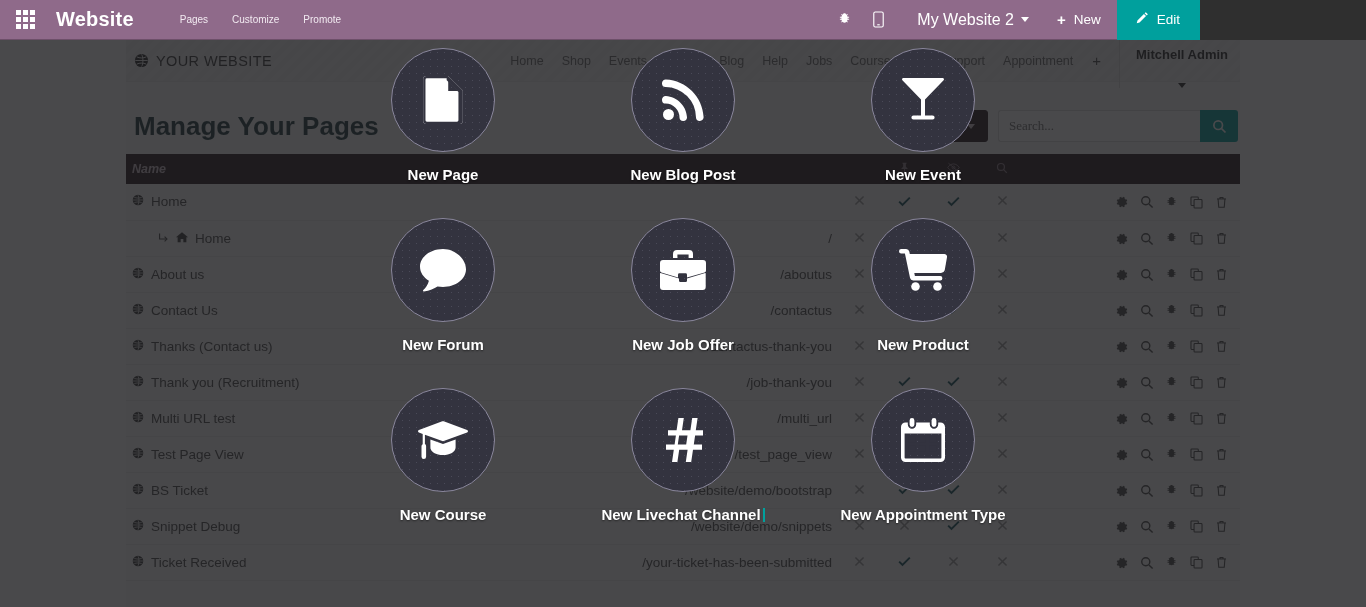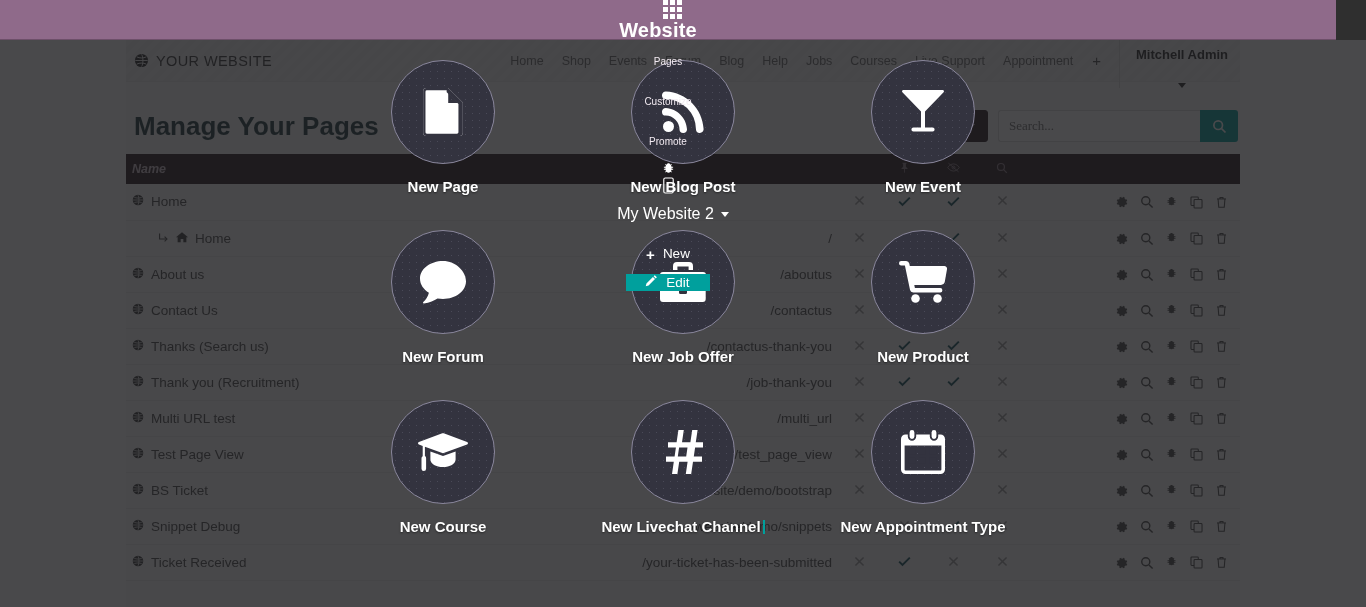--- a/index.html
+++ b/index.html
@@ -7,26 +7,25 @@
   html,body { width:1366px; height:607px; overflow:hidden; }
   body {
     font-family:"Liberation Sans", sans-serif;
     background:#2f2f2f;
     color:#e6e6e6;
     -webkit-font-smoothing:antialiased;
   }
 
   
   .topbar {
-    position:absolute; top:0; left:0; width:1336px; height:40px;
+    position:absolute; top:0; left:0; width:1200px; height:40px;
     background:#8f6a8a;
     display:flex; align-items:center;
     z-index:60;
     border-bottom:1px solid #6d4f69;
-    flex-direction:column;
   }
   .apps-grid {
     width:34px; height:40px;
     display:flex; align-items:center; justify-content:center;
     cursor:pointer; margin-left:8px;
   }
   .apps-grid .g {
     display:grid; grid-template-columns:repeat(3,5px); grid-gap:2px;
   }
   .apps-grid .g i { display:block; width:5px; height:5px; background:#ffffff; }
@@ -163,21 +162,21 @@
     background:rgba(28,28,30,.80);
     z-index:40;
   }
   .newcontent {
     position:absolute; top:40px; left:0; width:1366px; height:567px;
     z-index:50;
     display:grid;
     grid-template-columns:repeat(3, 240px);
     grid-template-rows:repeat(3, 170px);
     justify-content:center; align-content:start;
-    padding-top:20px;
+    padding-top:8px;
   }
   .nc-item {
     display:flex; flex-direction:column; align-items:center; cursor:pointer;
   }
   .nc-circle {
     width:104px; height:104px; border-radius:50%;
     background:#33333f;
     border:1px solid #8a879c;
     background-image:radial-gradient(#4a4a58 .7px, transparent .7px);
     background-size:7px 7px;
@@ -497,21 +496,21 @@
                 </span>
      </td>
             </tr>
             <tr>
               <td class="name-cell">
        <span class="name-inner">
          <span><svg width="12" height="12" viewBox="0 0 16 16">
                       <circle cx="8" cy="8" r="7" fill="#3a3a3a"></circle>
                       <path d="M8 1.6c1.7 1.8 1.7 10.9 0 12.8M1.4 8h13.2M3 4.4c3 1.3 7 1.3 10 0M3 11.6c3-1.3 7-1.3 10 0" stroke="#f1f1f1" stroke-width="1" fill="none"></path>
                     </svg></span>
-         <span>Thanks (Search us)</span>
+         <span>Thanks (Contact us)</span>
        </span>
      </td>
      <td class="url-cell">/contactus-thank-you</td>
      <td class="ctr"><span class="no"><svg width="11" height="11" viewBox="0 0 12 12" fill="none" stroke="#9a9a9a" stroke-width="1.6">
                     <path d="M1.6 1.6l8.8 8.8M10.4 1.6l-8.8 8.8"></path>
                   </svg></span></td>
      <td class="ctr"><span class="ok"><svg width="13" height="11" viewBox="0 0 14 12" fill="none" stroke="#14505a" stroke-width="2.1">
                     <path d="M1.2 6.1l3.6 3.7L12.8 1.8"></path>
                   </svg></span></td>
      <td class="ctr"><span class="ok"><svg width="13" height="11" viewBox="0 0 14 12" fill="none" stroke="#14505a" stroke-width="2.1">

